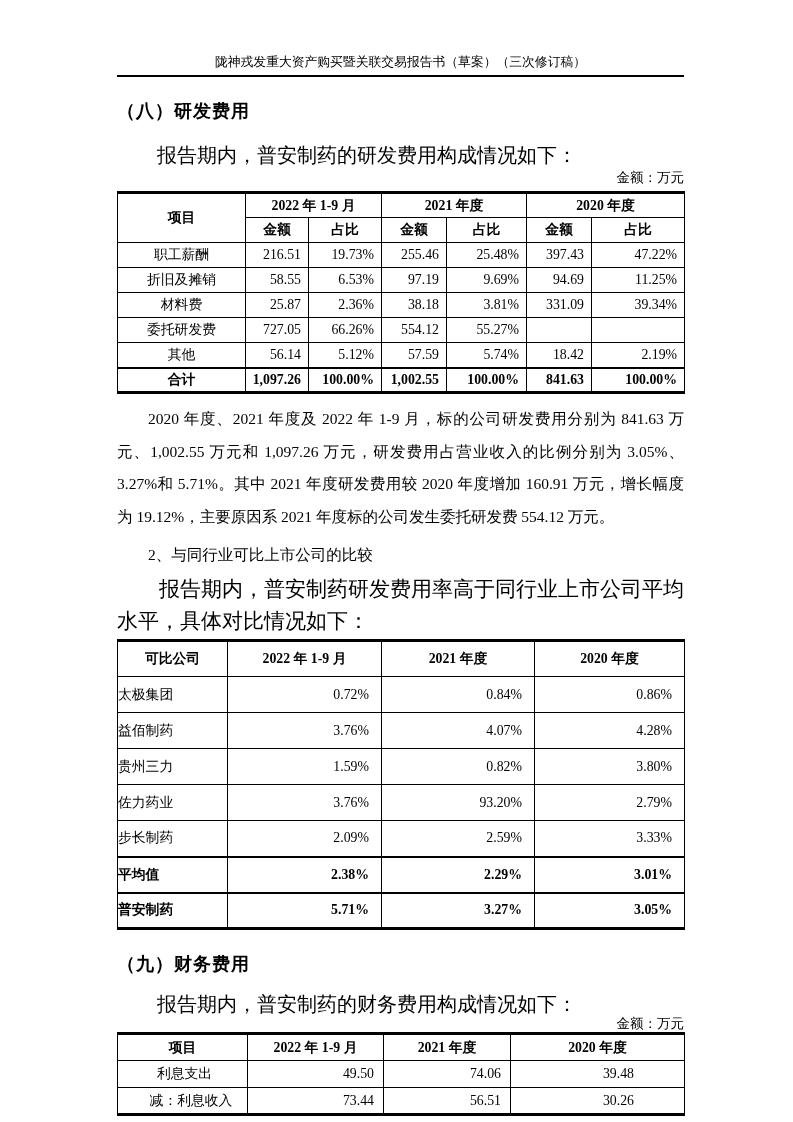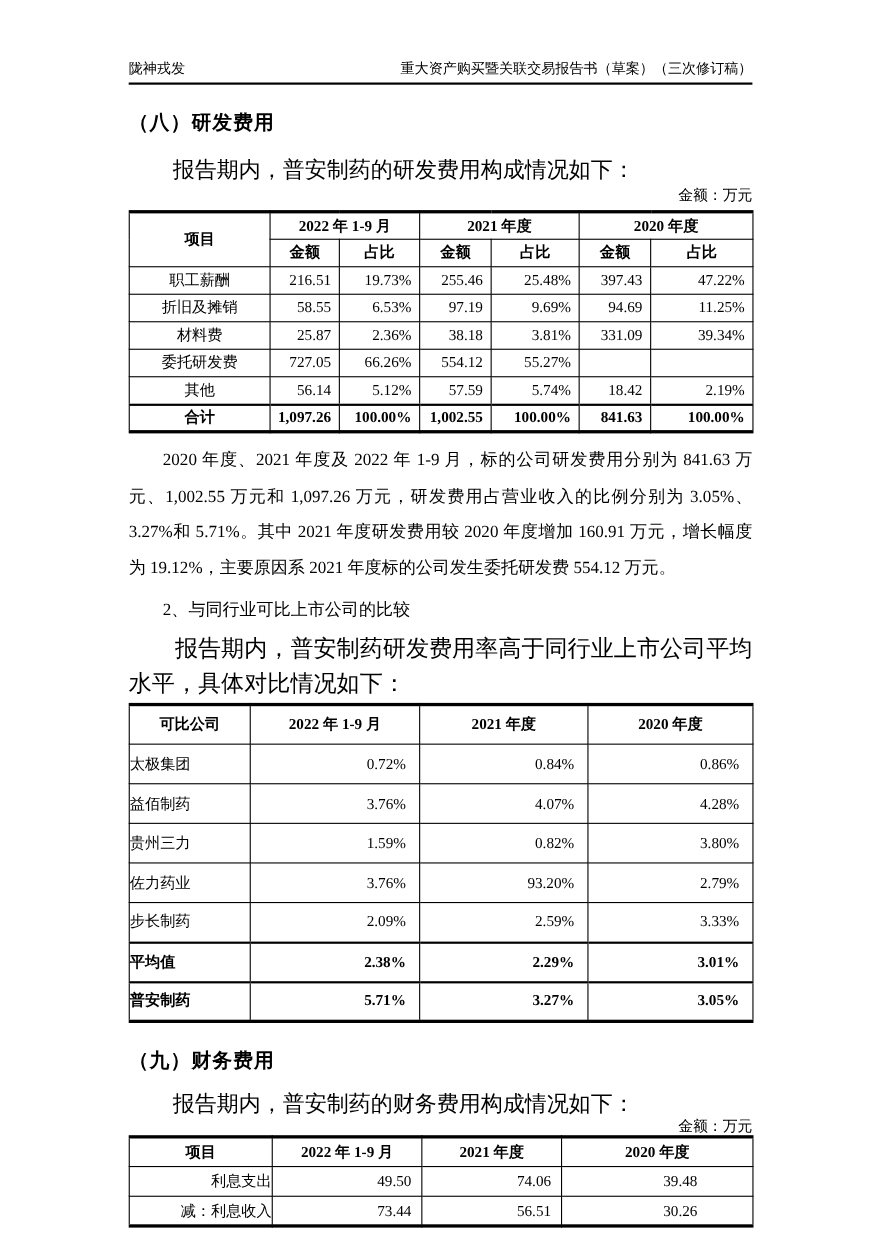--- a/index.html
+++ b/index.html
@@ -5,21 +5,21 @@
   * { margin:0; padding:0; box-sizing:border-box; }
   html,body { background:#ffffff; }
   .page {
     width:793px; height:1122px; background:#ffffff; color:#000;
     font-family:"Liberation Serif","DejaVu Serif",serif;
     position:relative; overflow:hidden;
   }
   .content { padding:54px 109px 0 117px; }
 
   .doc-header {
-    display:flex; justify-content:space-between; align-items:flex-end;
+    display:flex; justify-content:center; align-items:flex-end;
     font-size:12.8px; line-height:17px;
     border-bottom:2px solid #000; padding-bottom:4px;
   }
 
   .sec-title {
     font-family:"Liberation Sans","DejaVu Sans",sans-serif;
     font-weight:bold; font-size:18px; line-height:25px; margin-top:22px;
     letter-spacing:1px;
   }
   .intro { font-size:20px; line-height:22px; margin-top:20px; text-indent:2em; }
@@ -46,21 +46,21 @@
   .sub-heading { font-size:15.5px; line-height:24px; text-indent:2em; margin-top:10px; }
   .sub-intro { font-size:21px; line-height:32px; text-align:justify; text-indent:2em; margin-top:6px; }
 
   .t2 { margin-top:2px; }
   .t2 tr { height:36px; }
   .t2 td.lab { text-align:left; }
   .t2 td.num { text-align:right; padding-right:12px; }
 
   .t3 { margin-top:0; }
   .t3 tr { height:27px; }
-  .t3 td.lab { text-align:right; padding-left:4px;margin-left:28px; }
+  .t3 td.lab { text-align:center; padding-left:4px;margin-left:28px; }
   .t3 td.lab.indent { padding-left:17px; }
   .t3 td.num { text-align:right; padding-right:9px; }
   .t3 td.num.last { padding-right:50px; }
 
   .footer-page { font-size:13px; font-weight:bold; text-align:right; margin-top:10px; line-height:17px; }
 </style>
 </head>
 <body>
 
 <div class="page">

